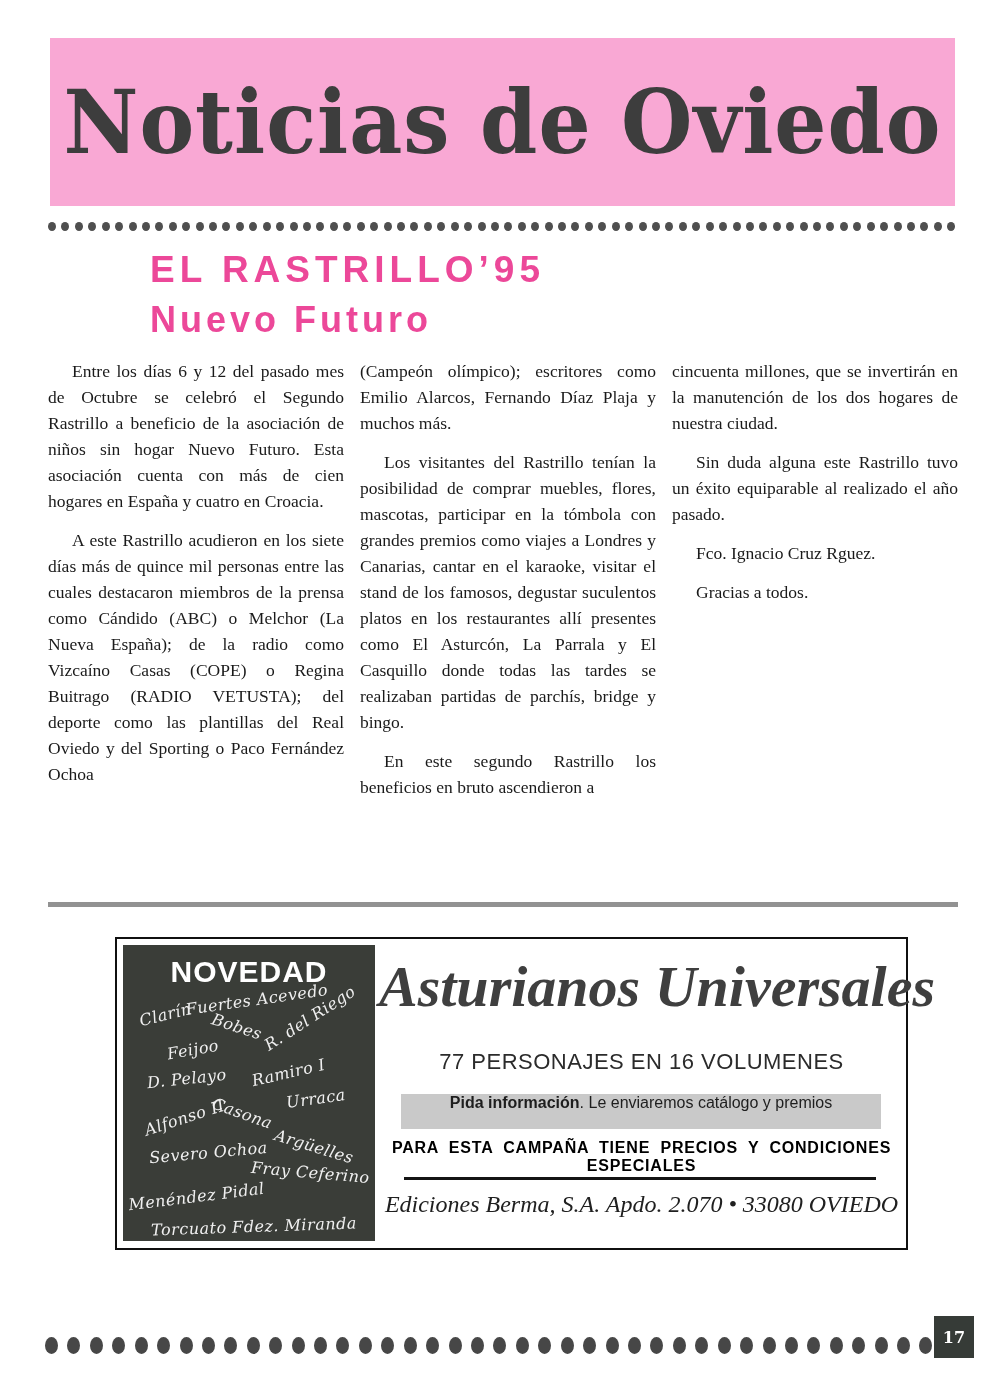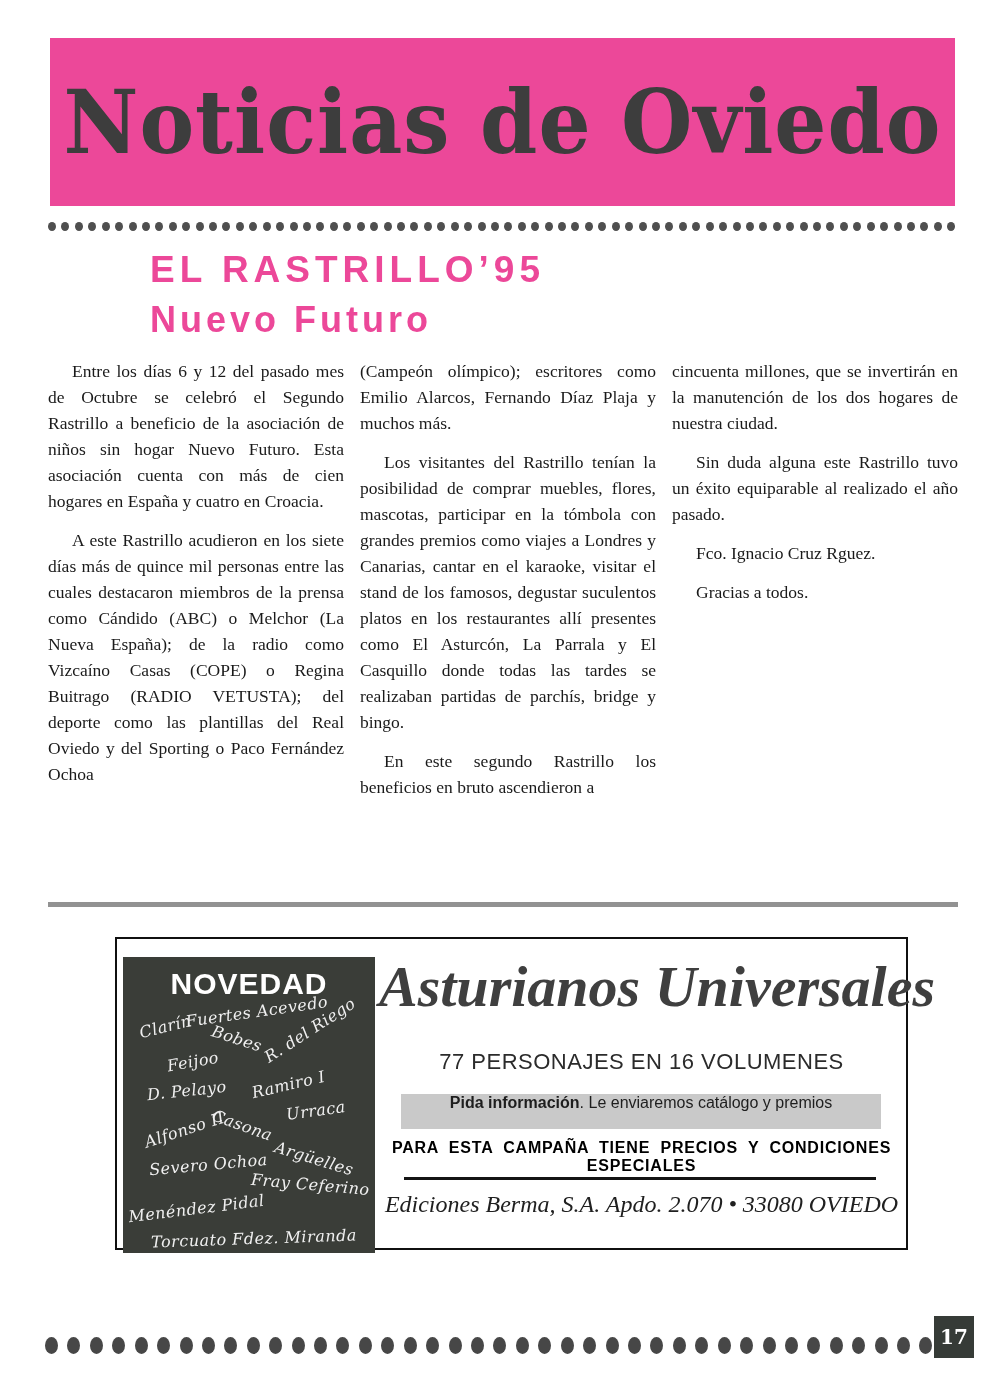--- a/index.html
+++ b/index.html
@@ -1,20 +1,20 @@
 <!DOCTYPE html>
 <html><head>
 <meta charset="utf-8">
 <style>
   html,body{margin:0;padding:0;background:#e8e8e8;}
   .page{position:relative;width:1000px;height:1400px;background:#ffffff;margin:0 auto;overflow:hidden;
         font-family:"Liberation Serif", serif;}
 
   
-  .banner{position:absolute;left:50px;top:38px;width:905px;height:168px;background:#ec4899;
+  .banner{position:absolute;left:50px;top:38px;width:905px;height:168px;background:#f9a8d4;
           display:flex;align-items:center;justify-content:center;}
   .banner span{font-family:"DejaVu Serif", serif;font-weight:bold;font-size:82px;color:#3d3d3d;
                letter-spacing:1px;white-space:nowrap;transform:scaleY(1.08);}
 
   
   .dots{position:absolute;display:flex;justify-content:space-between;align-items:center;}
   .dots-top{left:48px;top:221px;width:908px;height:10px;}
   .dots-top .dot{width:8px;height:9px;border-radius:50%;background:#4f4f4f;}
   .dots-bottom{left:45px;top:1336px;width:888px;height:18px;}
   .dots-bottom .dot{width:13px;height:17px;border-radius:50%;background:#474747;}
@@ -31,21 +31,21 @@
   .col p.no-indent{text-indent:0;}
   .col1{left:48px;width:296px;}
   .col2{left:360px;width:296px;}
   .col3{left:672px;width:286px;}
 
   
   .mid-rule{position:absolute;left:48px;top:902px;width:910px;height:5px;background:#929292;}
 
   
   .ad{position:absolute;left:115px;top:937px;width:789px;height:309px;border:2px solid #101010;background:#ffffff;}
-  .ad-left{position:absolute;left:6px;top:6px;width:252px;height:296px;background:#3a3d38;overflow:hidden;margin-top:12px;}
+  .ad-left{position:absolute;left:6px;top:6px;width:252px;height:296px;background:#3a3d38;overflow:hidden;}
   .novedad{margin-top:10px;text-align:center;color:#ffffff;font-family:"Liberation Sans", sans-serif;
            font-weight:bold;font-size:30px;letter-spacing:1px;}
   .ad-name{position:absolute;white-space:nowrap;color:#f0f0f0;font-family:"DejaVu Serif", serif;
            font-style:italic;font-size:16px;letter-spacing:0.5px;}
   .n0{left:62px;top:45px;transform:rotate(-8deg);}
   .n1{left:16px;top:60px;transform:rotate(-14deg);}
   .n2{left:88px;top:72px;transform:rotate(18deg);}
   .n3{left:143px;top:92px;transform:rotate(-33deg);transform-origin:left center;}
   .n4{left:44px;top:95px;transform:rotate(-10deg);}
   .n5{left:24px;top:124px;transform:rotate(-6deg);}
@@ -70,21 +70,21 @@
   .ad-info-bar b{font-weight:bold;}
   .ad-campaign{position:absolute;left:0;top:200px;width:525px;font-family:"Liberation Sans", sans-serif;
                font-weight:bold;font-size:16px;letter-spacing:0.8px;word-spacing:5px;color:#000000;}
   .ad-rule{position:absolute;left:25px;top:238px;width:472px;height:3px;background:#141414;}
   .ad-publisher{position:absolute;left:0;top:252px;width:525px;font-family:"Liberation Serif", serif;
                 font-style:italic;font-weight:normal;font-size:24px;color:#202020;white-space:nowrap;}
 
   
   .page-num{position:absolute;left:934px;top:1316px;width:40px;height:42px;background:#363b37;
             display:flex;align-items:center;justify-content:center;}
-  .page-num span{color:#ffffff;font-family:"DejaVu Serif", serif;font-weight:bold;font-size:20px;}
+  .page-num span{color:#ffffff;font-family:"DejaVu Serif", serif;font-weight:bold;font-size:16px;}
 </style>
 </head>
 <body>
 
 <div class="page">
 
   <div class="banner">
     <span>Noticias de Oviedo</span>
   </div>
 

